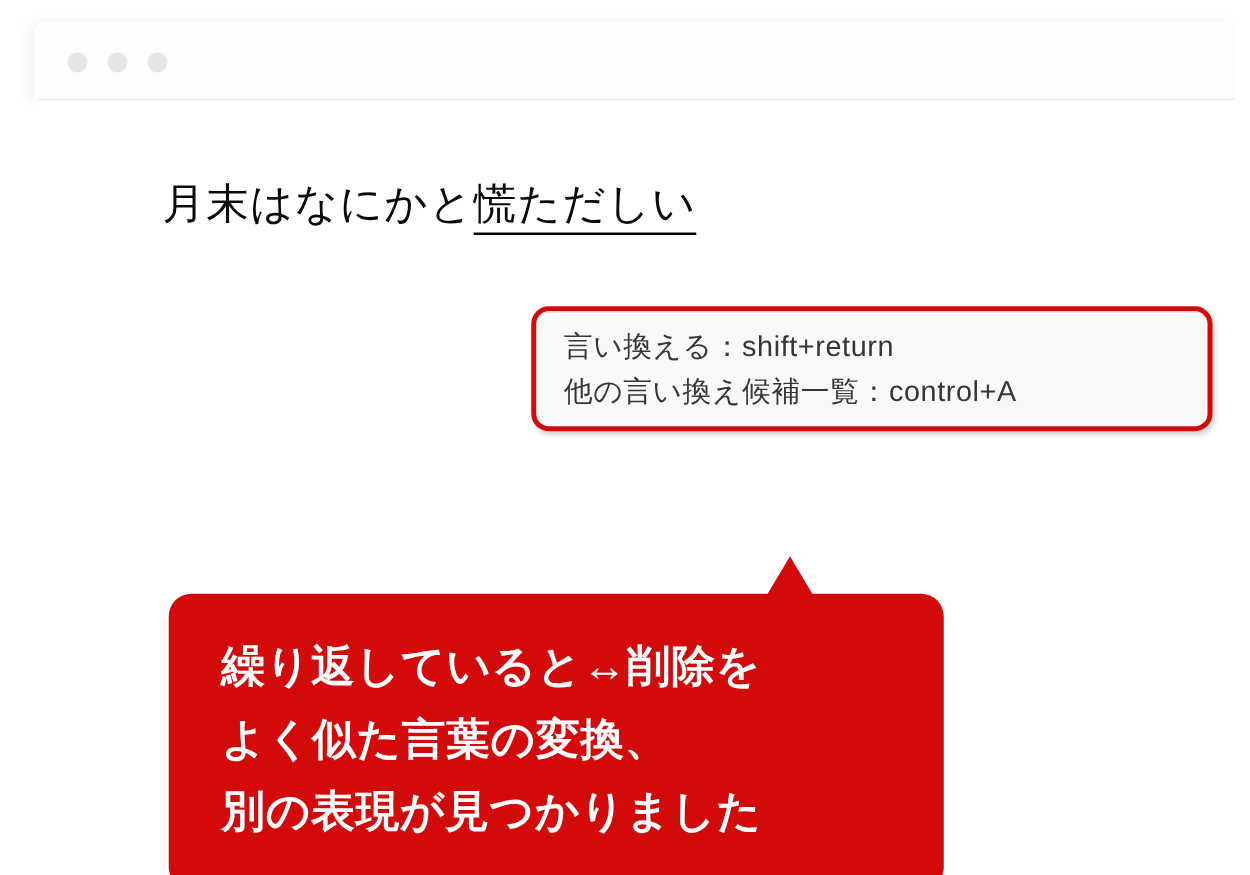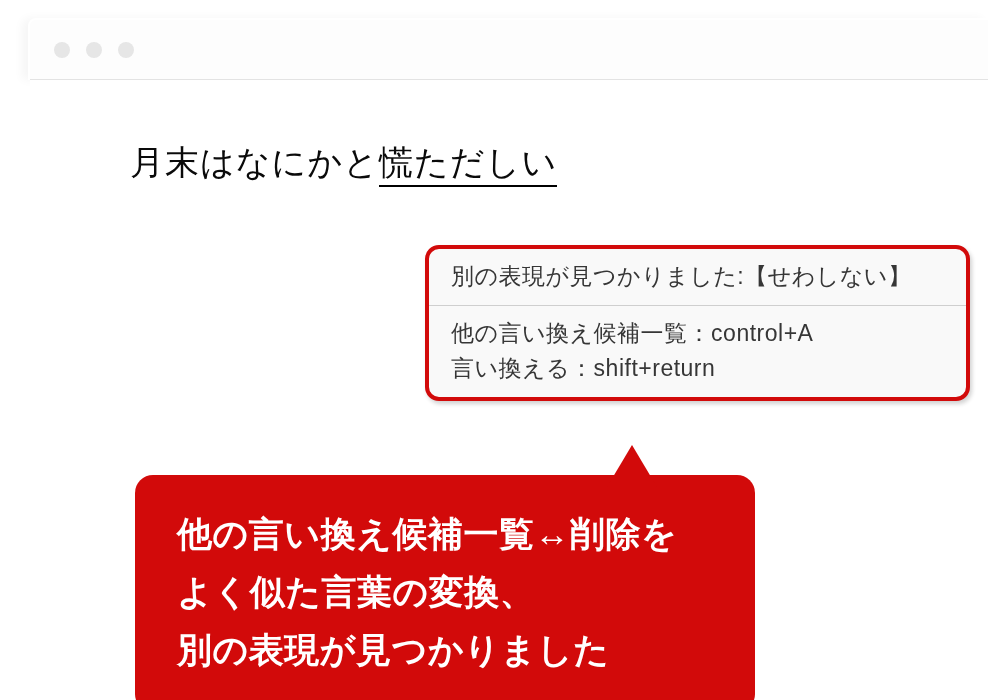--- a/index.html
+++ b/index.html
@@ -140,33 +140,30 @@
     <div class="traffic-light"></div>
   </div>
 
   <div class="content-area">
 
     <div class="text-line">
       <span class="plain-text">月末はなにかと</span><span class="underlined-text">慌ただしい</span>
     </div>
 
     <div class="popup">
-      <div class="popup-row">
-        <span class="popup-line">別の表現が見つかりました:【せわしない】</span>
-      </div>
       <div class="popup-row popup-divider">
+        <div class="popup-line">言い換える：shift+return</div>
         <div class="popup-line">他の言い換え候補一覧：control+A</div>
-        <div class="popup-line">言い換える：shift+return</div>
       </div>
     </div>
 
     <div class="callout-wrap">
       <div class="callout-tail"></div>
       <div class="callout">
-        <div>他の言い換え候補一覧↔削除を</div>
+        <div>繰り返していると↔削除を</div>
         <div>よく似た言葉の変換、</div>
         <div>別の表現が見つかりました</div>
       </div>
     </div>
 
   </div>
 
 </div>
 
 </body></html>

